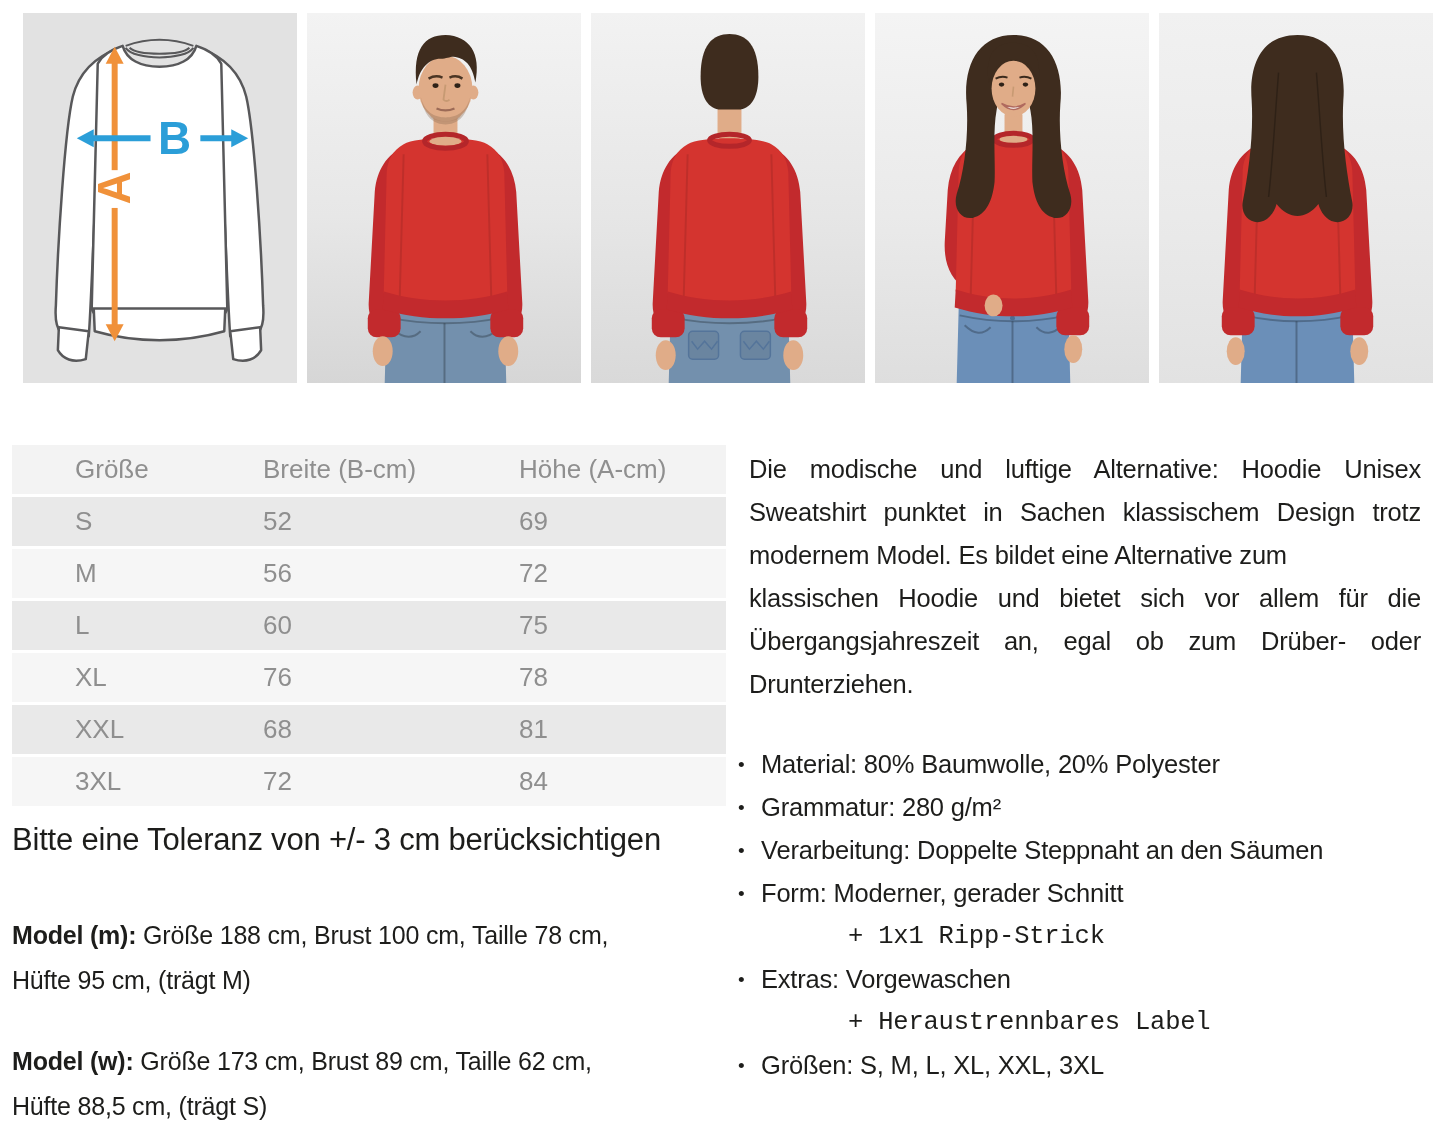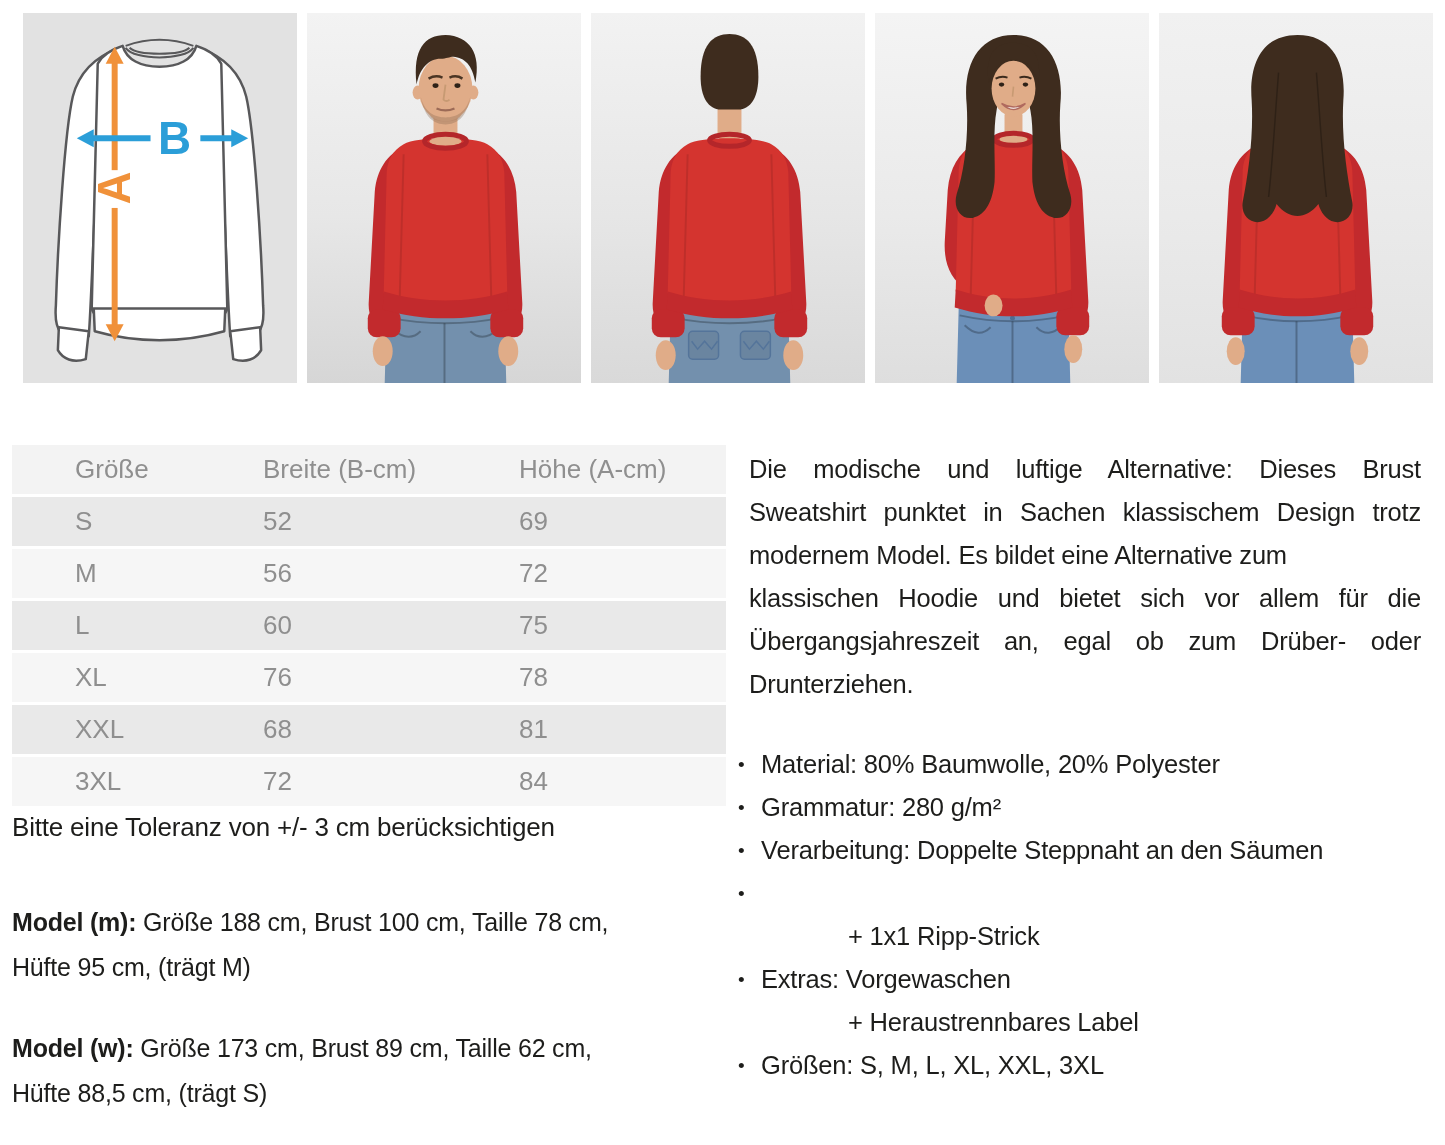--- a/index.html
+++ b/index.html
@@ -25,33 +25,33 @@
 
   table.size{width:100%;border-collapse:separate;border-spacing:0 3px;
     font-size:26px;color:var(--table-text);}
   table.size th{font-weight:400;text-align:left;background:var(--header-bg);height:49px;}
   table.size td{height:49px;}
   table.size tr.odd td{background:var(--row-dark);}
   table.size tr.even td{background:var(--row-light);}
   table.size th:first-child,table.size td:first-child{padding-left:63px;width:250px;}
   table.size th:nth-child(2),table.size td:nth-child(2){width:256px;}
 
-  .note{font-size:26px;line-height:36px;letter-spacing:-0.2px;}
+  .note{font-size:31px;line-height:36px;margin-top:13px;letter-spacing:-0.2px;}
   .model-block{font-size:25px;line-height:45px;letter-spacing:-0.2px;}
   .model-block.first{margin-top:55px;}
   .model-block.second{margin-top:36px;}
   .bold{font-weight:bold;}
 
   .desc{margin-left:11px;width:672px;}
   .desc-line{font-size:25.5px;line-height:43px;text-align:justify;letter-spacing:-0.2px;}
   .desc-line.flush{text-align-last:justify;}
   .bullets{margin-top:37px;}
   .bullet-line{display:flex;font-size:25.5px;line-height:43px;letter-spacing:-0.2px;}
   .bullet-line .dot{flex:0 0 23px;font-size:19px;line-height:43px;color:var(--text);}
-  .bullet-line.cont{padding-left:110px;}
+  .bullet-line.cont{padding-left:110px;font-family:Liberation Mono, monospace;}
 
   
   .c-red{fill:var(--red);} .c-redd{fill:var(--red-dk);}
   .c-skin{fill:var(--skin);} .c-hair{fill:var(--hair);}
   .c-jeans{fill:var(--jeans);} .c-jeansf{fill:var(--jeans-f);}
   .ol{fill:#fff;stroke:var(--outline);stroke-width:2.5;stroke-linejoin:round;}
   .ln{fill:none;stroke:var(--outline);stroke-width:2;}
   .aln-o{stroke:var(--orange);stroke-width:6;} .ah-o{fill:var(--orange);}
   .aln-b{stroke:var(--blue);stroke-width:6;} .ah-b{fill:var(--blue);}
   .alabel{fill:var(--orange);font-family:"Liberation Sans",sans-serif;font-weight:bold;font-size:46px;}
@@ -300,21 +300,21 @@
     </div>
 
     <div class="model-block second">
       <span class="bold">Model (w):</span><span> Größe 173 cm, Brust 89 cm, Taille 62 cm,</span>
       <div>Hüfte 88,5 cm, (trägt S)</div>
     </div>
   </div>
 
   <div class="right-col">
     <div class="desc">
-        <div class="desc-line flush">Die modische und luftige Alternative: Dieses Brust</div>
+        <div class="desc-line flush">Die modische und luftige Alternative: Hoodie Unisex</div>
         <div class="desc-line flush">Sweatshirt punktet in Sachen klassischem Design trotz</div>
         <div class="desc-line">modernem Model. Es bildet eine Alternative zum</div>
         <div class="desc-line flush">klassischen Hoodie und bietet sich vor allem für die</div>
         <div class="desc-line flush">Übergangsjahreszeit an, egal ob zum Drüber- oder</div>
         <div class="desc-line">Drunterziehen.</div>
       </div>
     <div class="bullets">
         <div class="bullet-line">
           <span class="dot">•</span>
           <span>Material: 80% Baumwolle, 20% Polyester</span>
@@ -322,20 +322,21 @@
         <div class="bullet-line">
           <span class="dot">•</span>
           <span>Grammatur: 280 g/m²</span>
         </div>
         <div class="bullet-line">
           <span class="dot">•</span>
           <span>Verarbeitung: Doppelte Steppnaht an den Säumen</span>
         </div>
         <div class="bullet-line">
           <span class="dot">•</span>
+          <span>Form: Moderner, gerader Schnitt</span>
         </div>
         <div class="bullet-line cont">
           <span>+ 1x1 Ripp-Strick</span>
         </div>
         <div class="bullet-line">
           <span class="dot">•</span>
           <span>Extras: Vorgewaschen</span>
         </div>
         <div class="bullet-line cont">
           <span>+ Heraustrennbares Label</span>

